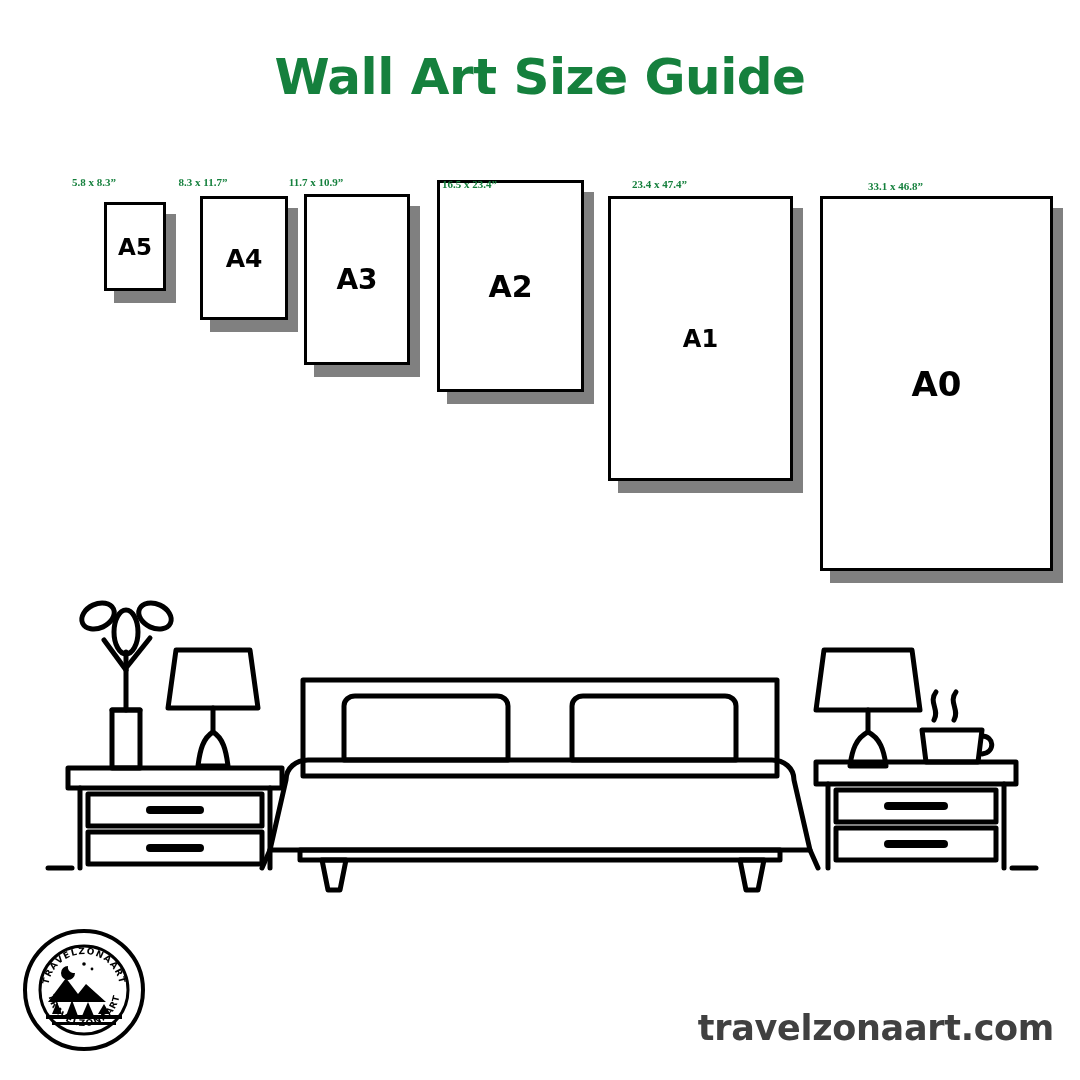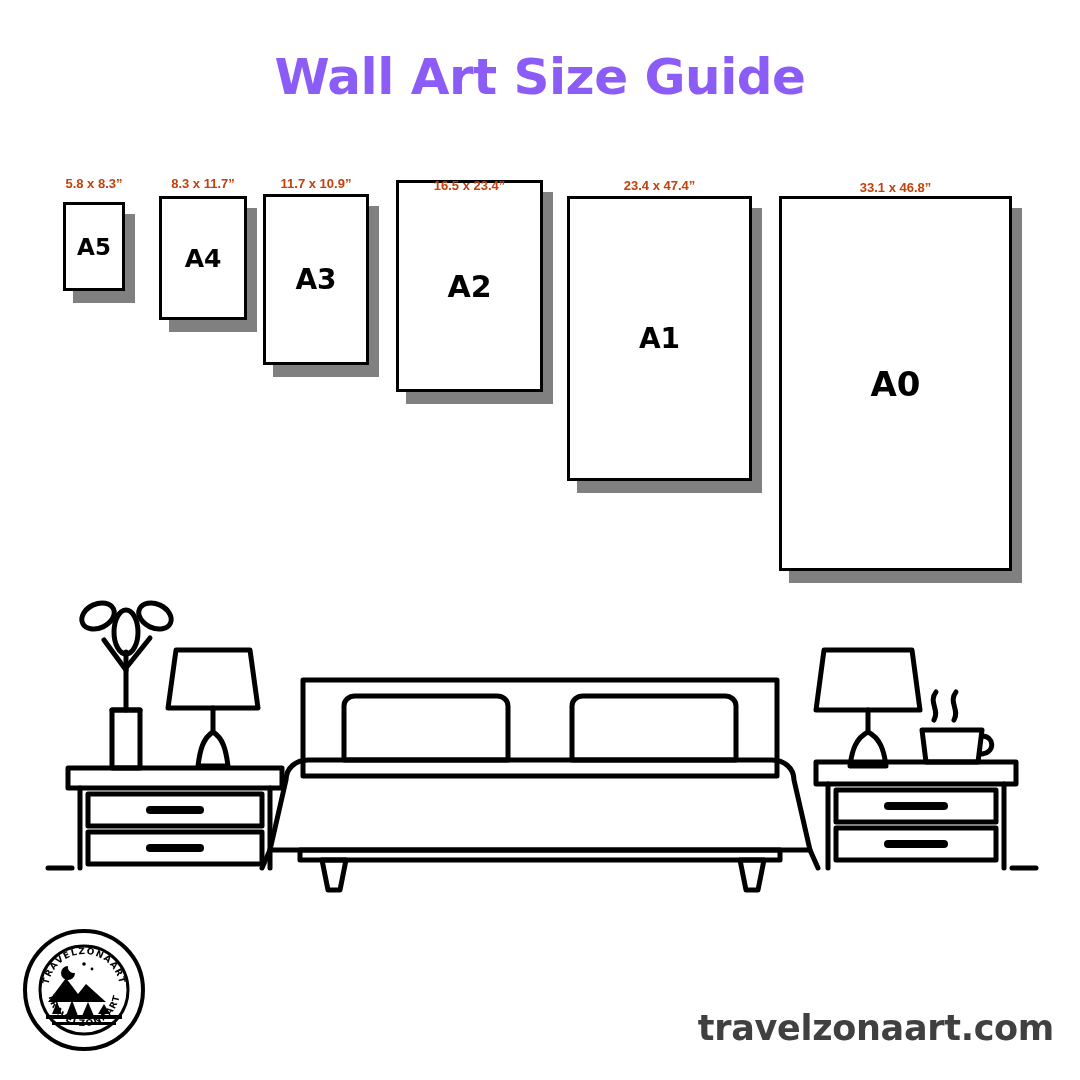--- a/index.html
+++ b/index.html
@@ -23,34 +23,35 @@
   
   .title {
     position: absolute;
     top: 48px;
     left: 0;
     width: 1080px;
     text-align: center;
     font-size: 50px;
     font-weight: 800;
     letter-spacing: -0.5px;
-    color: #8b5cf6;
+    color: #15803d;
     font-family: "DejaVu Sans", sans-serif;
   }
 
   
   #frames-row {
     position: absolute;
     top: 0;
     left: 0;
     width: 1080px;
     height: 620px;
   }
   .frame-group {
     position: absolute;
+    margin-left: 41px;
   }
   .frame-shadow {
     position: absolute;
     background: #808080;
     left: 10px;
     top: 12px;
     width: 100%;
     height: 100%;
   }
   .frame-box {
@@ -68,24 +69,24 @@
   }
   .frame-label {
     font-weight: 800;
     color: #000;
     font-family: "DejaVu Sans", sans-serif;
   }
   .frame-dims {
     position: absolute;
     width: 100%;
     text-align: center;
-    font-size: 13px;
+    font-size: 11px;
     font-weight: 700;
-    color: #c2410c;
-    font-family: Liberation Sans, sans-serif;
+    color: #15803d;
+    font-family: Liberation Serif, serif;
     white-space: nowrap;
   }
 
   
   #furniture {
     position: absolute;
     left: 0;
     top: 560px;
     width: 1080px;
     height: 350px;
@@ -142,21 +143,21 @@
       <div class="frame-group" style="left: 396px; top: 180px; width: 147px; height: 212px;">
         <div class="frame-shadow"></div>
         <div class="frame-box">
           <span class="frame-label" style="font-size: 30px;">A2</span>
         </div>
       </div>
       <div class="frame-dims" style="left: 396px; top: 178px; width: 147px; position: absolute;">16.5 x 23.4”</div>
       <div class="frame-group" style="left: 567px; top: 196px; width: 185px; height: 285px;">
         <div class="frame-shadow"></div>
         <div class="frame-box">
-          <span class="frame-label" style="font-size: 28px; text-align: right;">A1</span>
+          <span class="frame-label" style="font-size: 24px; text-align: right;">A1</span>
         </div>
       </div>
       <div class="frame-dims" style="left: 567px; top: 178px; width: 185px; position: absolute;">23.4 x 47.4”</div>
       <div class="frame-group" style="left: 779px; top: 196px; width: 233px; height: 375px; border-radius: 25px;">
         <div class="frame-shadow"></div>
         <div class="frame-box">
           <span class="frame-label" style="font-size: 34px;">A0</span>
         </div>
       </div>
       <div class="frame-dims" style="left: 779px; top: 180px; width: 233px; position: absolute;">33.1 x 46.8”</div>

